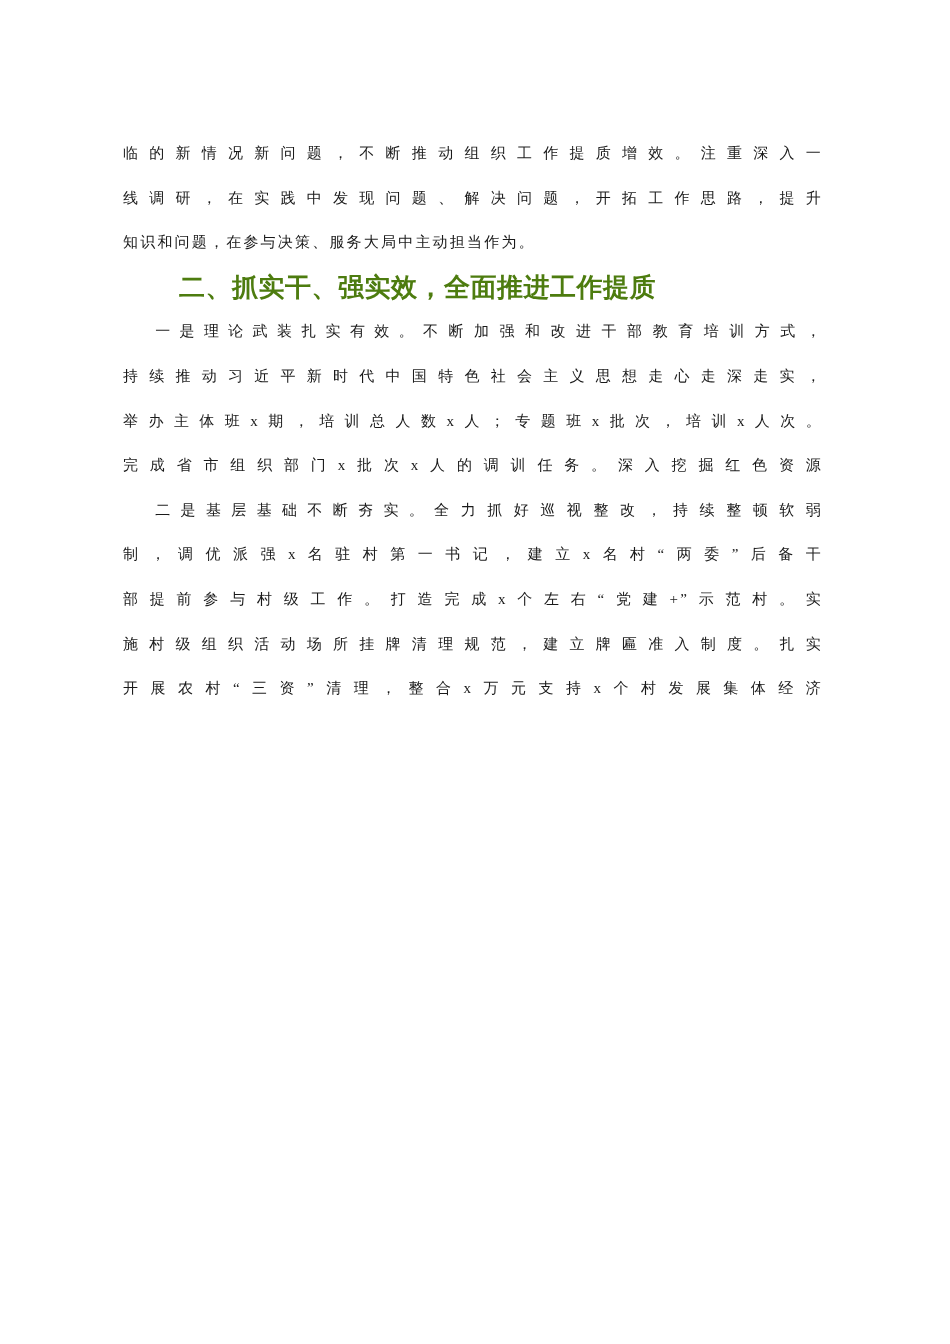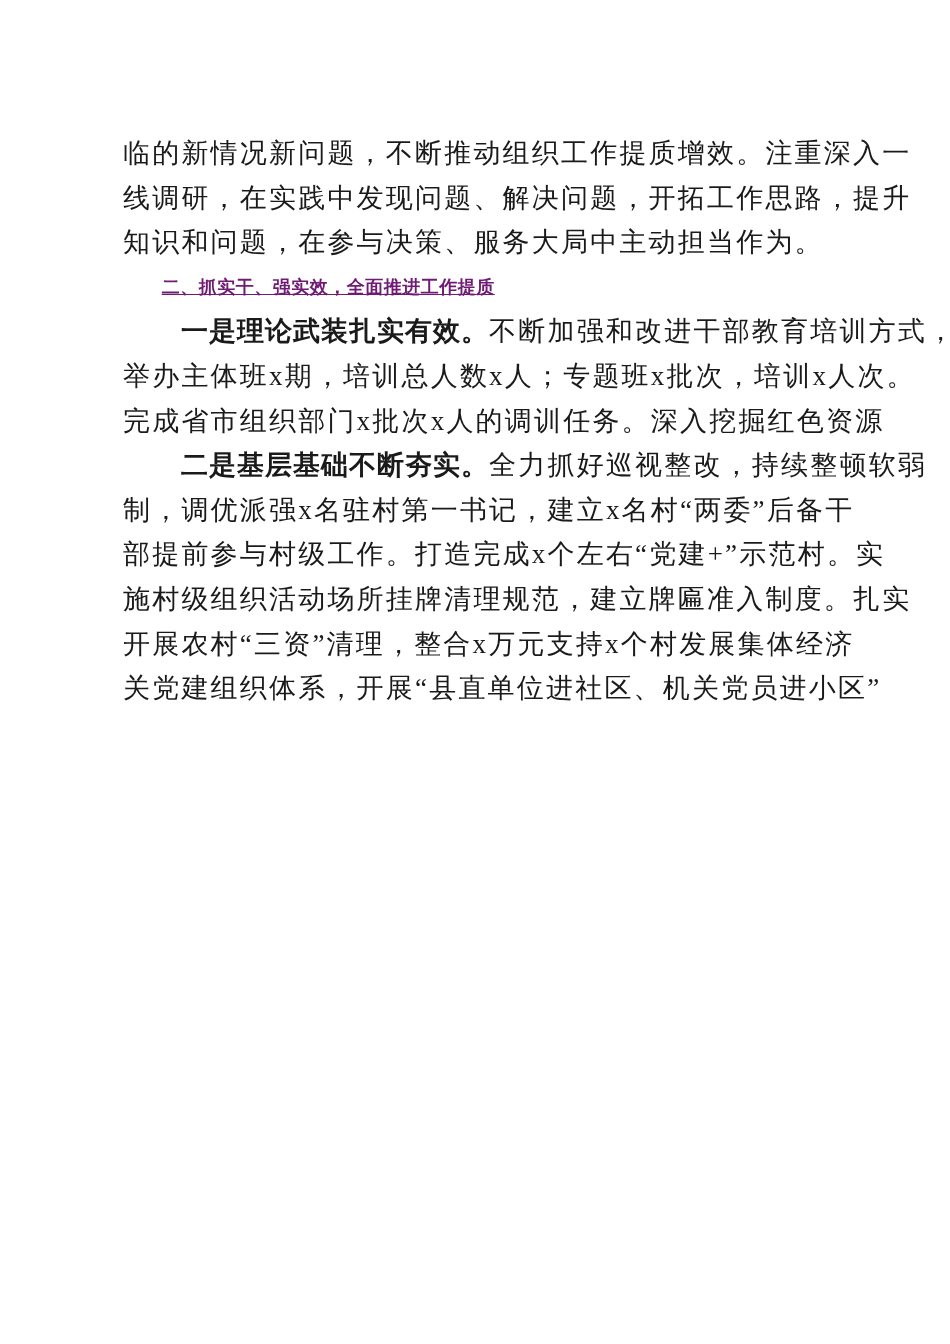--- a/index.html
+++ b/index.html
@@ -16,41 +16,40 @@
       color: #1a1a1a;
     }
     .page {
       position: absolute;
       left: 123px;
       top: 131px;
       width: 700px;
     }
     .para {
       margin: 0;
-      font-size: 27px;
+      font-size: 15px;
       line-height: 44.6px;
       text-align: justify;
       text-justify: inter-character;
       letter-spacing: 2.2px;
       word-break: break-all;
     }
     .indent {
       text-indent: 2.15em;
     }
     .heading {
       font-family: "DejaVu Sans", "Liberation Sans", sans-serif;
       font-weight: bold;
-      font-size: 18px;
+      font-size: 26px;
       letter-spacing: 0.5px;
-      color: #701a75;
-      text-decoration: underline;
+      color: #4d7c0f;
     }
     .lead {
       font-family: "DejaVu Serif", "Liberation Serif", serif;
-      font-weight: bold;
+      font-weight: normal;
       letter-spacing: 1px;
     }
     .line {
       display: block;
       text-align-last: justify;
       white-space: nowrap;
       overflow: visible;
     }
     .line.last {
       text-align-last: left;
@@ -64,26 +63,26 @@
   <p class="para">
     <span class="line">临的新情况新问题，不断推动组织工作提质增效。注重深入一</span>
     <span class="line">线调研，在实践中发现问题、解决问题，开拓工作思路，提升</span>
     <span class="line last">知识和问题，在参与决策、服务大局中主动担当作为。</span>
   </p>
 
   <p class="para indent heading">二、抓实干、强实效，全面推进工作提质</p>
 
   <p class="para">
     <span class="line indent-line" style="padding-left:2.15em;"><span class="lead">一是理论武装扎实有效。</span><span>不断加强和改进干部教育培训方式，</span></span>
+    <span class="line">持续推动习近平新时代中国特色社会主义思想走心走深走实，</span>
     <span class="line">举办主体班x期，培训总人数x人；专题班x批次，培训x人次。</span>
     <span class="line">完成省市组织部门x批次x人的调训任务。深入挖掘红色资源</span>
   </p>
 
   <p class="para">
     <span class="line" style="padding-left:2.15em;"><span class="lead">二是基层基础不断夯实。</span><span>全力抓好巡视整改，持续整顿软弱</span></span>
     <span class="line">制，调优派强x名驻村第一书记，建立x名村“两委”后备干</span>
     <span class="line">部提前参与村级工作。打造完成x个左右“党建+”示范村。实</span>
     <span class="line">施村级组织活动场所挂牌清理规范，建立牌匾准入制度。扎实</span>
     <span class="line">开展农村“三资”清理，整合x万元支持x个村发展集体经济</span>
-    <span class="line">关党建组织体系，开展“县直单位进社区、机关党员进小区”</span>
   </p>
 
 </div>
 
 </body></html>

